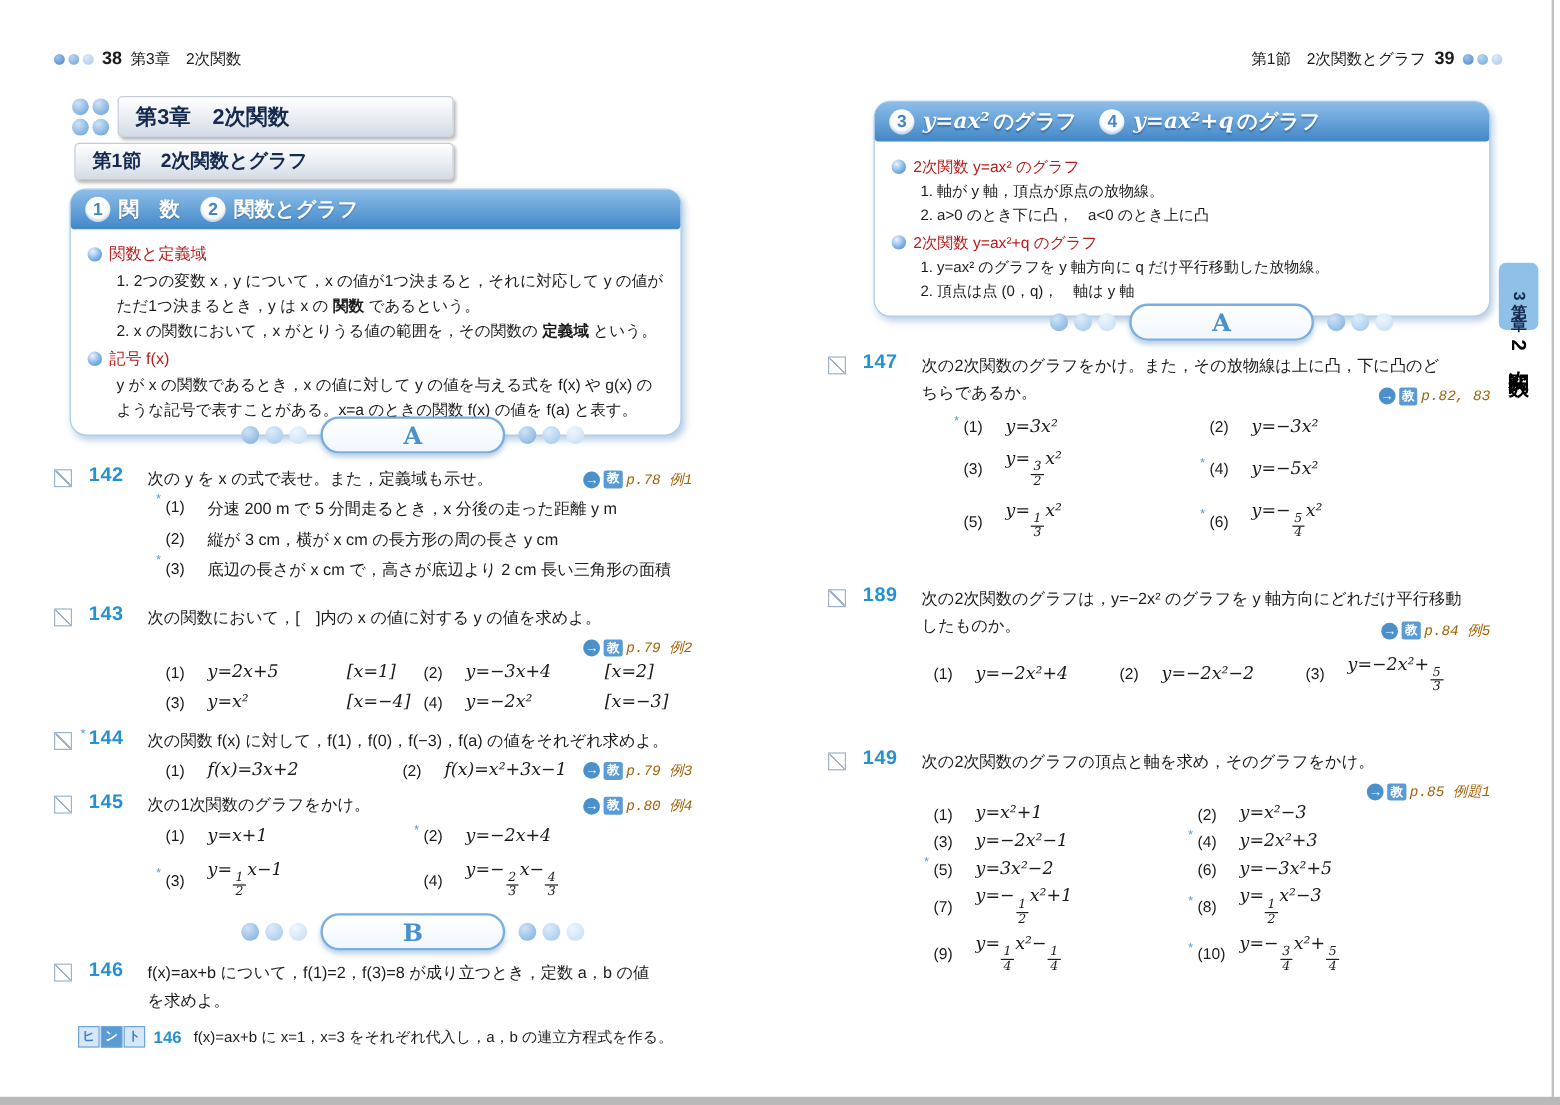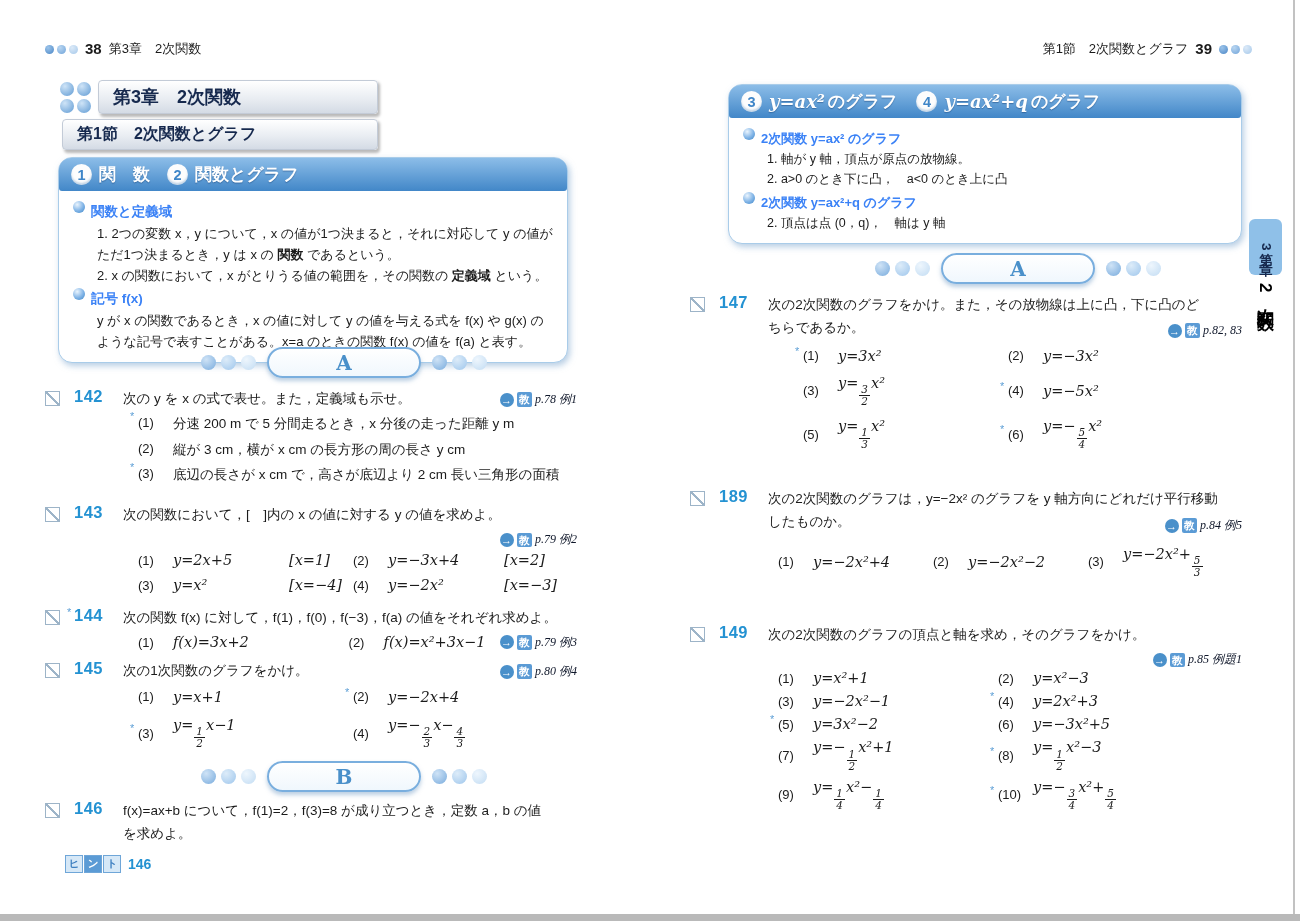--- a/index.html
+++ b/index.html
@@ -38,21 +38,21 @@
   .bluebox{position:absolute;border:1.5px solid #a9cce9;border-radius:14px;background:#fff;
            box-shadow:2px 3px 6px rgba(125,165,205,.55)}
   .bhead{background:linear-gradient(#8cbde8,#4287c8);border-radius:12px 12px 3px 3px;color:#fff;
          font-weight:bold;font-size:17px;display:flex;align-items:center;padding:5px 12px;gap:7px;
          text-shadow:0 1px 1px rgba(20,60,110,.45)}
   .bhead .m{font-size:18px;font-weight:bold}
   .cnum{flex:0 0 auto;width:21px;height:21px;border-radius:50%;background:#fdfdfd;color:#3f86c8;
         font-size:14.5px;font-weight:bold;display:inline-flex;align-items:center;justify-content:center;
         text-shadow:none;box-shadow:inset 0 -2px 2px rgba(90,140,190,.35)}
   .bbody{padding:8px 14px 10px;font-size:13px;line-height:1.62}
-  .bh-item{display:flex;gap:6px;font-weight:bold;font-size:13.5px;margin-top:2px;color:#3b82f6}
+  .bh-item{display:flex;align-items:center;gap:6px;font-weight:normal;font-size:13.5px;margin-top:2px;color:#b91c1c}
   .bullet{flex:0 0 auto;width:12px;height:12px;border-radius:50%;
           background:radial-gradient(circle at 35% 30%,#eaf4fd,#7fb3e6 55%,#3d85c6)}
   .bline{margin-left:24px}
   .bterm{font-weight:bold}
 
   
   .badge-row{position:absolute;display:flex;align-items:center;gap:5px}
   .bball{width:15px;height:15px;border-radius:50%}
   .bb1{background:radial-gradient(circle at 35% 30%,#cfe3f6,#78abdd)}
   .bb2{background:radial-gradient(circle at 35% 30%,#ddecf9,#9ec6ec)}
@@ -68,21 +68,21 @@
   .cbox{flex:0 0 auto;width:13px;height:13px;border:1px solid #9db4c8;margin-top:4px;
         background:linear-gradient(45deg,transparent 46%,#9db4c8 46%,#9db4c8 54%,transparent 54%)}
   .pnumwrap{flex:0 0 auto;width:56px;margin-left:7px;display:flex;align-items:baseline}
   .pstar{color:#5fa0d6;font-size:11px;width:7px;display:inline-block;position:relative;top:-5px}
   .pnum{color:#2492d2;font-weight:bold;font-size:16.5px;letter-spacing:.5px}
   .ptext{font-size:13.5px;line-height:1.7;margin-top:1px}
   .ref{display:inline-flex;align-items:center;gap:3px;white-space:nowrap}
   .ref-arrow{width:14px;height:14px;border-radius:50%;background:#4a90ca;color:#fff;font-size:11px;
              display:inline-flex;align-items:center;justify-content:center;font-weight:bold}
   .ref-kyo{background:#5b9bd5;color:#fff;font-size:10.5px;line-height:1;padding:2px 2.5px;border-radius:2px;font-weight:bold}
-  .ref-pg{color:#0f172a;font-size:12px;font-style:italic;font-family:Liberation Serif, serif}
+  .ref-pg{color:#a16207;font-size:12px;font-style:italic;font-family:Liberation Mono, monospace}
   .ref-abs{position:absolute;right:0;top:4px}
   .refline{text-align:right;margin-top:3px}
 
   .item{display:flex;align-items:center}
   .istar{flex:0 0 auto;width:8px;color:#5fa0d6;font-size:11px;position:relative;top:-5px}
   .ilabel{flex:0 0 auto;width:35px;font-size:13px}
   .imath{font-size:14.5px;white-space:nowrap}
   .ibrk{font-size:14.5px;white-space:nowrap}
   .fw{width:116px}
   .grid2{display:grid;grid-template-columns:215px auto;row-gap:9px;align-items:center;margin-left:85px}
@@ -344,20 +344,21 @@
         </span>
       <span class="ptext" style="max-width:430px">f(x)=ax+b について，f(1)=2，f(3)=8 が成り立つとき，定数 a，b の値を求めよ。</span>
     </div>
   </div>
 
   <div class="hintrow" style="top:820px;left:20px">
     <span class="hchip">ヒ</span>
       <span class="hchip dark">ン</span>
       <span class="hchip">ト</span>
     <span class="hnum">146</span>
+    <span>f(x)=ax+b に x=1，x=3 をそれぞれ代入し，a，b の連立方程式を作る。</span>
   </div>
 </div>
 
 <div class="page" id="rightpage">
 
   <div class="bluebox" style="left:38px;top:49px;width:512px">
     <div class="bhead">
       <span class="cnum">3</span>
       <span class="m">y=ax²</span>
         <span style="margin-left:-4px"> のグラフ</span>
@@ -369,20 +370,21 @@
       <div class="bh-item" style="font-size:13px">
           <span class="bullet"></span>
           <span>2次関数 y=ax² のグラフ</span>
         </div>
       <div class="bline"><span>1.  軸が y 軸，頂点が原点の放物線。</span></div>
       <div class="bline"><span>2.  a&gt;0 のとき下に凸，　a&lt;0 のとき上に凸</span></div>
       <div class="bh-item" style="font-size:13px">
           <span class="bullet"></span>
           <span>2次関数 y=ax²+q のグラフ</span>
         </div>
+      <div class="bline"><span>1.  y=ax² のグラフを y 軸方向に q だけ平行移動した放物線。</span></div>
       <div class="bline"><span>2.  頂点は点 (0，q)，　軸は y 軸</span></div>
     </div>
   </div>
 
   <div class="badge-row" style="left:185px;top:218px">
     <span class="bball bb1"></span>
       <span class="bball bb2"></span>
       <span class="bball bb3"></span>
     <span class="badge-pill">A</span>
     <span class="bball bb1"></span>

